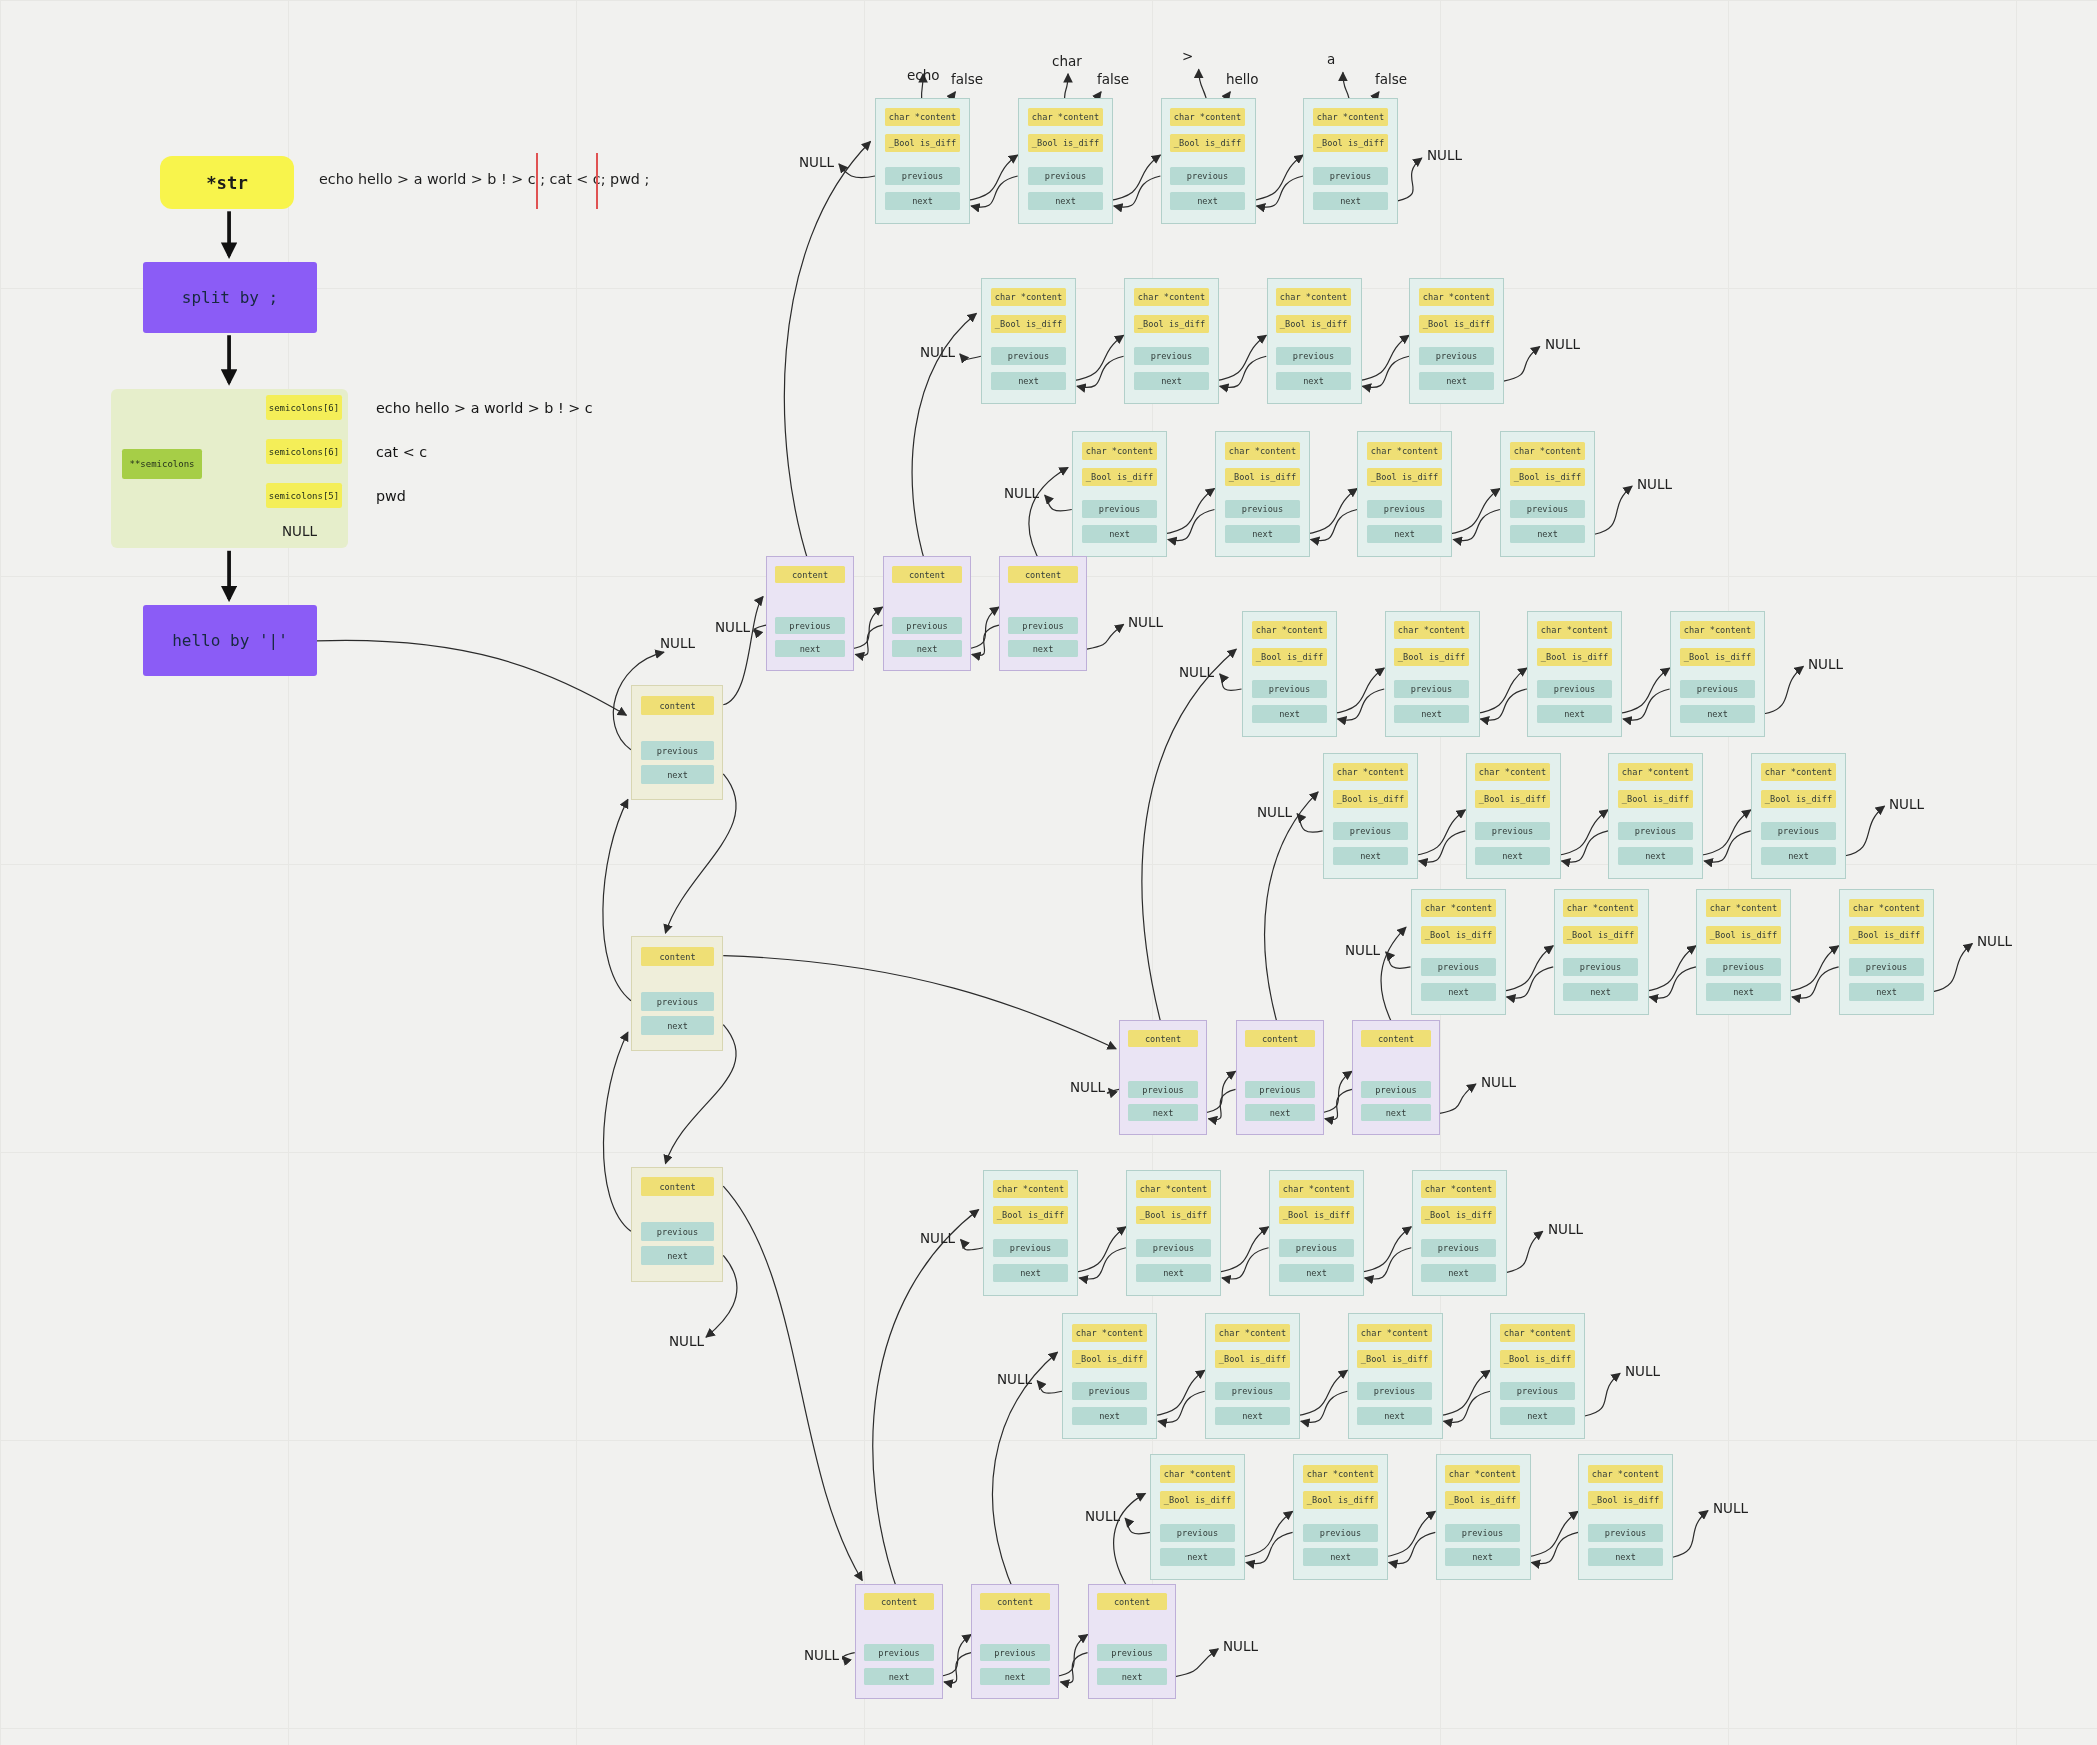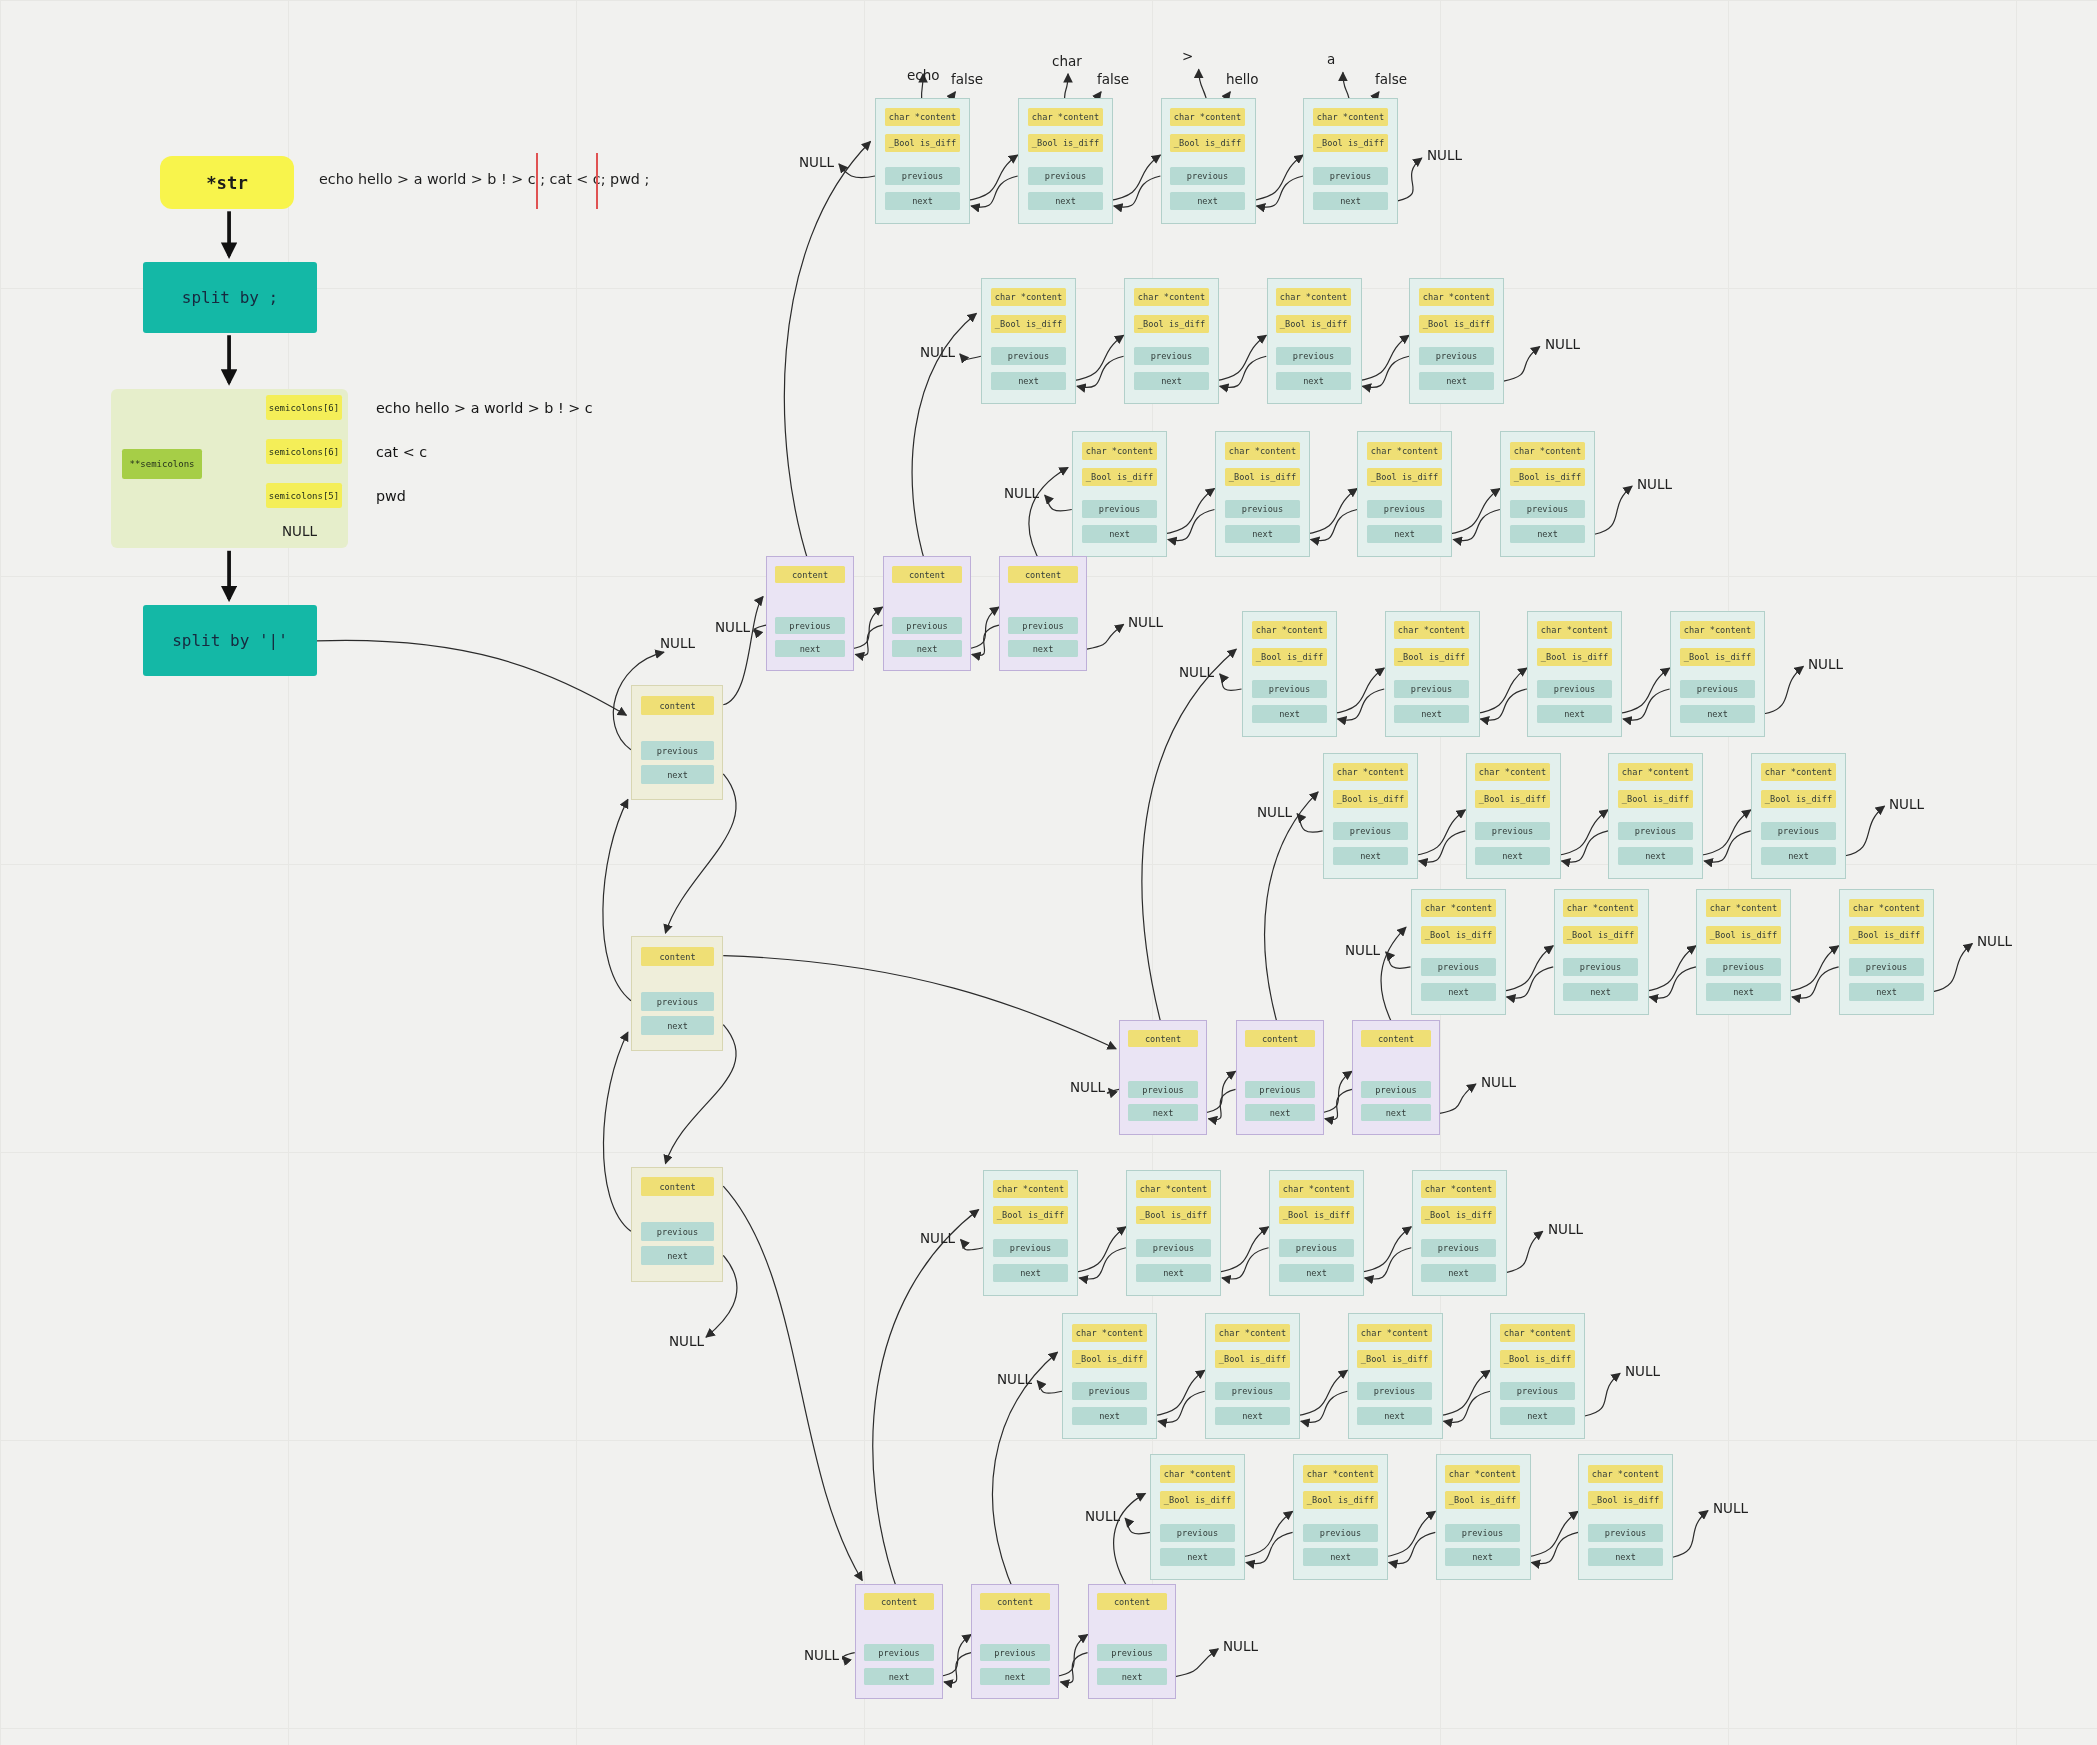--- a/index.html
+++ b/index.html
@@ -9,21 +9,21 @@
     background-color:#f1f1ef;
     background-image:linear-gradient(#e7e7e4 0.8px, transparent 0.8px),
                      linear-gradient(90deg,#e7e7e4 0.8px, transparent 0.8px);
     background-size:288px 288px;
   }
   #stage{position:absolute;inset:0;}
   #wires{position:absolute;left:0;top:0;pointer-events:none;}
   .abs{position:absolute;box-sizing:border-box;}
   .str-box{background:#f8f44c;border-radius:12px;display:flex;align-items:center;justify-content:center;
            font-family:"DejaVu Sans Mono",monospace;font-size:17.3px;font-weight:bold;color:#1b1b1b;}
-  .blue-box{background:#14b8a6;border-radius:3px;display:flex;align-items:center;justify-content:center;
+  .blue-box{background:#8b5cf6;border-radius:3px;display:flex;align-items:center;justify-content:center;
             font-family:"DejaVu Sans Mono",monospace;font-size:16px;color:#17293f;}
   .green-wrap{background:#e6eecb;border-radius:6px;}
   .chip{display:flex;align-items:center;justify-content:center;font-family:"DejaVu Sans Mono",monospace;
         font-size:9px;color:#24301c;border-radius:2.3px;white-space:nowrap;}
   .chip.green{background:#a6ce47;}
   .chip.yellow{background:#f4ee58;}
   .annotation{font-size:14.3px;white-space:nowrap;}
   .value-label{font-size:14.3px;color:#151515;white-space:nowrap;}
   .null-label{font-size:13.5px;color:#202020;white-space:nowrap;}
   .word-label{font-size:13.5px;color:#202020;white-space:nowrap;}
@@ -187,21 +187,21 @@
   <div class="abs chip green" style="left:122px;top:449px;width:80px;height:30px">**semicolons</div>
   <div class="abs chip yellow" style="left:266px;top:395px;width:76px;height:25px">semicolons[6]</div>
   <div class="abs chip yellow" style="left:266px;top:439px;width:76px;height:25px">semicolons[6]</div>
   <div class="abs chip yellow" style="left:266px;top:483px;width:76px;height:25px">semicolons[5]</div>
   <div class="abs null-label" style="left:282px;top:523px">NULL</div>
 
   <div class="abs value-label" style="left:376px;top:400px">echo hello &gt; a world &gt; b ! &gt; c</div>
   <div class="abs value-label" style="left:376px;top:444px">cat &lt; c</div>
   <div class="abs value-label" style="left:376px;top:488px">pwd</div>
 
-  <div class="abs blue-box" style="left:143px;top:605px;width:174px;height:71px">split by '|'</div>
+  <div class="abs blue-box" style="left:143px;top:605px;width:174px;height:71px">hello by '|'</div>
 <div class="abs char-node" style="left: 875px; top: 98px; width: 95px; height: 126px;"></div>
     <div class="abs pill y" style="left: 885px; top: 108px; width: 75px; height: 18px;">char *content</div>
     <div class="abs pill y" style="left: 885px; top: 134px; width: 75px; height: 18px;">_Bool is_diff</div>
     <div class="abs pill t" style="left: 885px; top: 167px; width: 75px; height: 18px;">previous</div>
     <div class="abs pill t" style="left: 885px; top: 192px; width: 75px; height: 18px;">next</div>
     <div class="abs char-node" style="left: 1018px; top: 98px; width: 95px; height: 126px;"></div>
     <div class="abs pill y" style="left: 1028px; top: 108px; width: 75px; height: 18px;">char *content</div>
     <div class="abs pill y" style="left: 1028px; top: 134px; width: 75px; height: 18px;">_Bool is_diff</div>
     <div class="abs pill t" style="left: 1028px; top: 167px; width: 75px; height: 18px;">previous</div>
     <div class="abs pill t" style="left: 1028px; top: 192px; width: 75px; height: 18px;">next</div>

